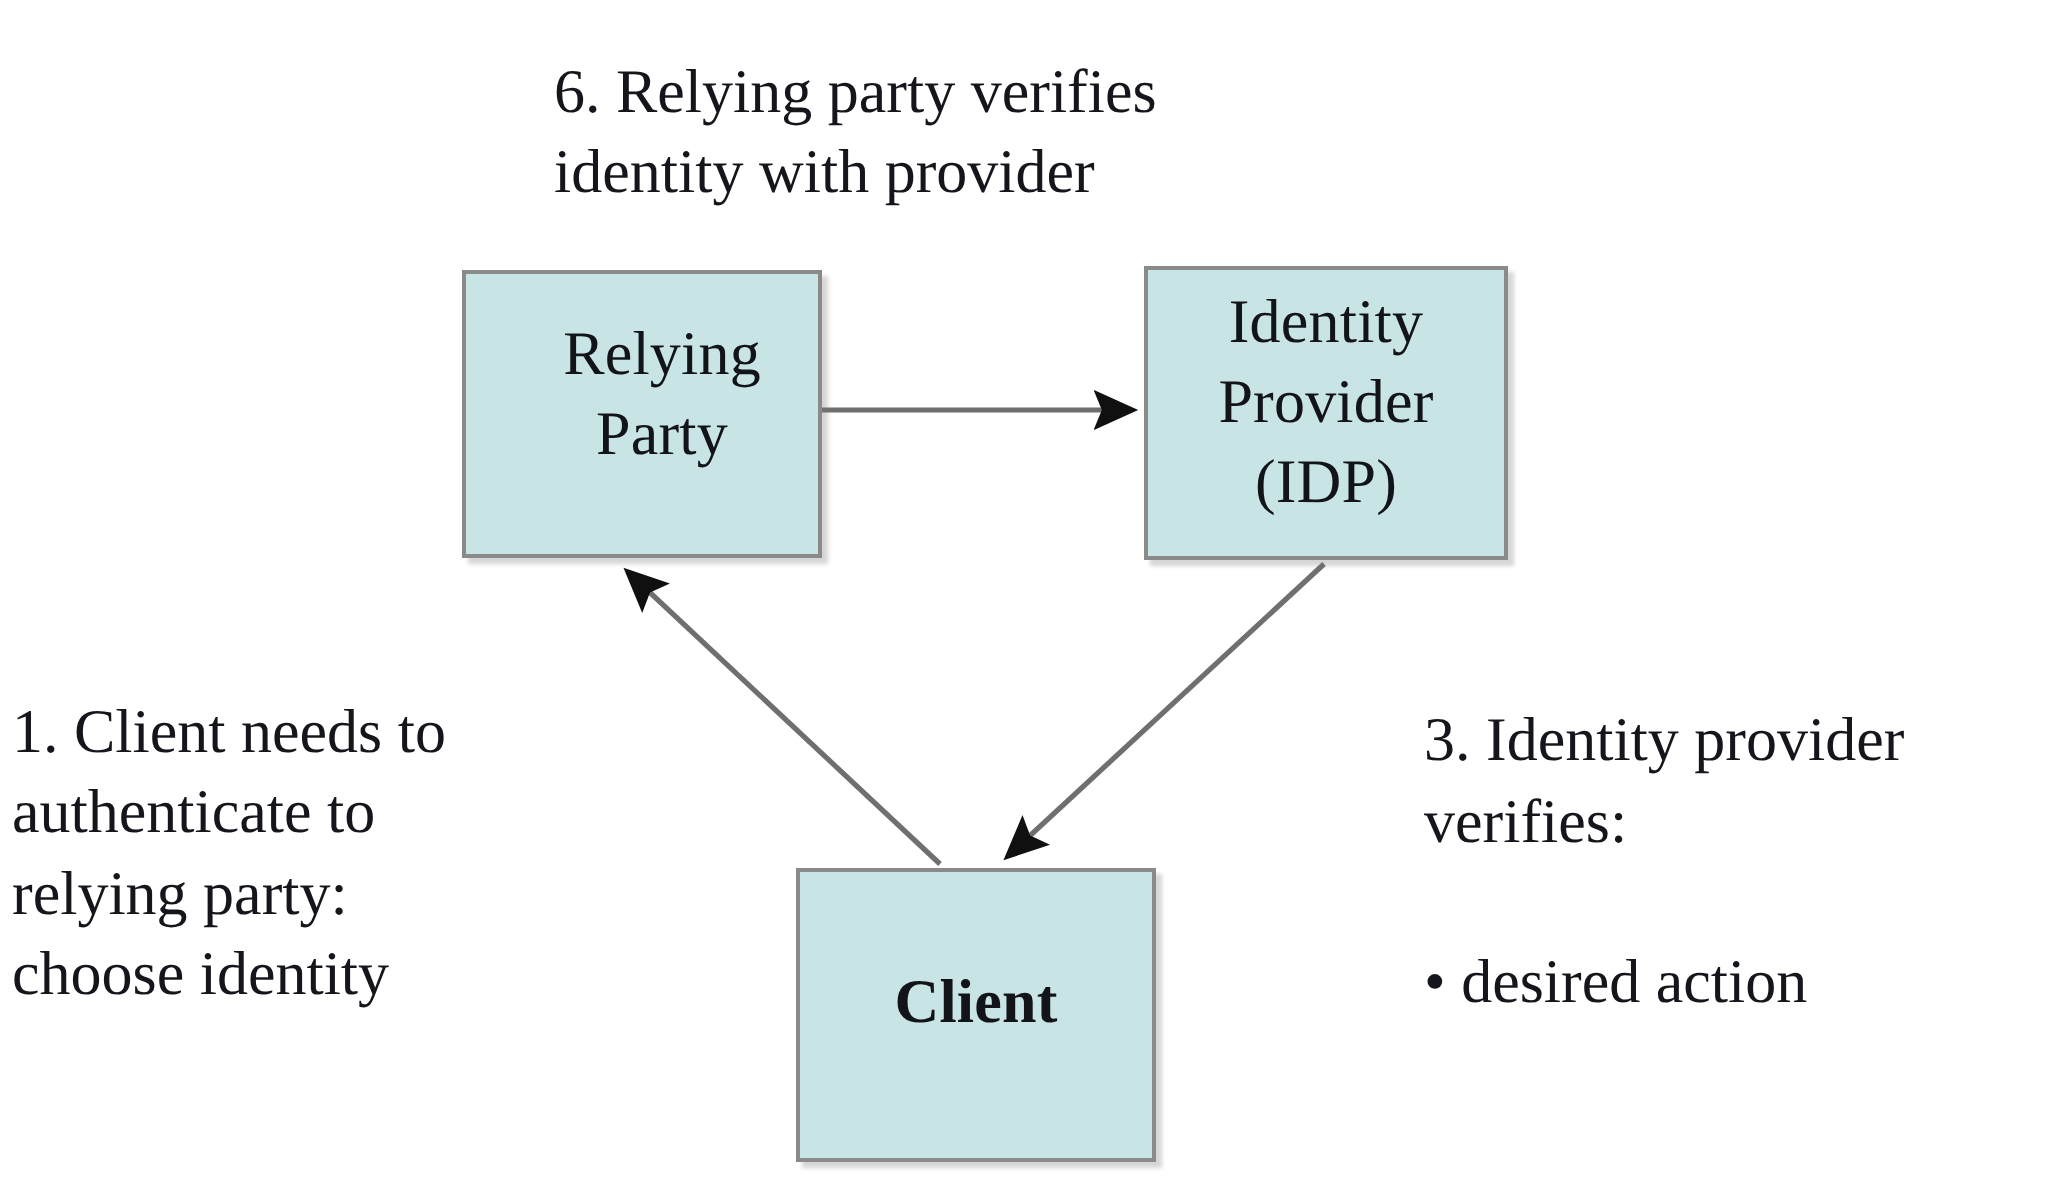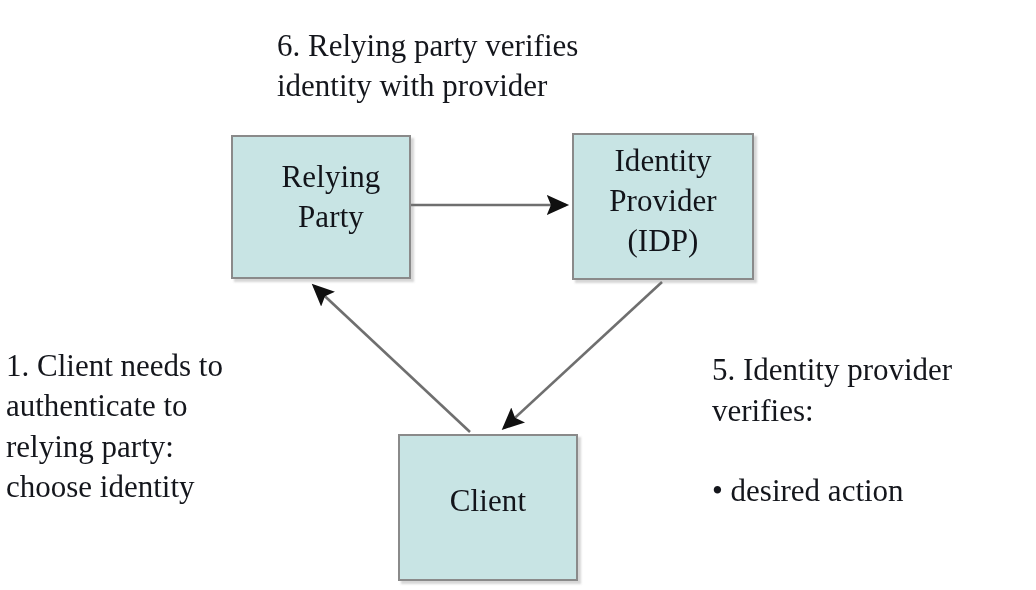--- a/index.html
+++ b/index.html
@@ -41,21 +41,21 @@
     line-height: 1.29;
     letter-spacing: 0.1px;
     color: #12141a;
     white-space: pre-line;
   }
   #node-relying-party { left: 231px; top: 135px; width: 180px; height: 144px; }
   #node-relying-party .node-label { top: 20px; margin-left: 20px; }
   #node-idp { left: 572px; top: 133px; width: 182px; height: 147px; padding-left: 25px; }
   #node-idp .node-label { top: 6px; }
   #node-client { left: 398px; top: 434px; width: 180px; height: 147px; }
-  #node-client .node-label { top: 45px; }
+  #node-client .node-label { top: 45px; font-weight: bold; }
 
   .note {
     position: absolute;
     font-size: 31px;
     line-height: 1.30;
     color: #14161c;
     white-space: pre-line;
     z-index: 4;
   }
   #note-step2 { left: 277px; top: 26px; width: 440px; text-align: left; }
@@ -105,18 +105,18 @@
 
   <div class="note" id="note-step2">6. Relying party verifies
 identity with provider</div>
 
   <div class="note" id="note-step1">1. Client needs to
 authenticate to
 relying party:
 choose identity</div>
 
   <div class="note" id="note-step3">
-    <div>5. Identity provider
+    <div>3. Identity provider
 verifies:</div>
     <div class="bullet-line">• desired action</div>
   </div>
 
 </div>
 
 </body></html>

